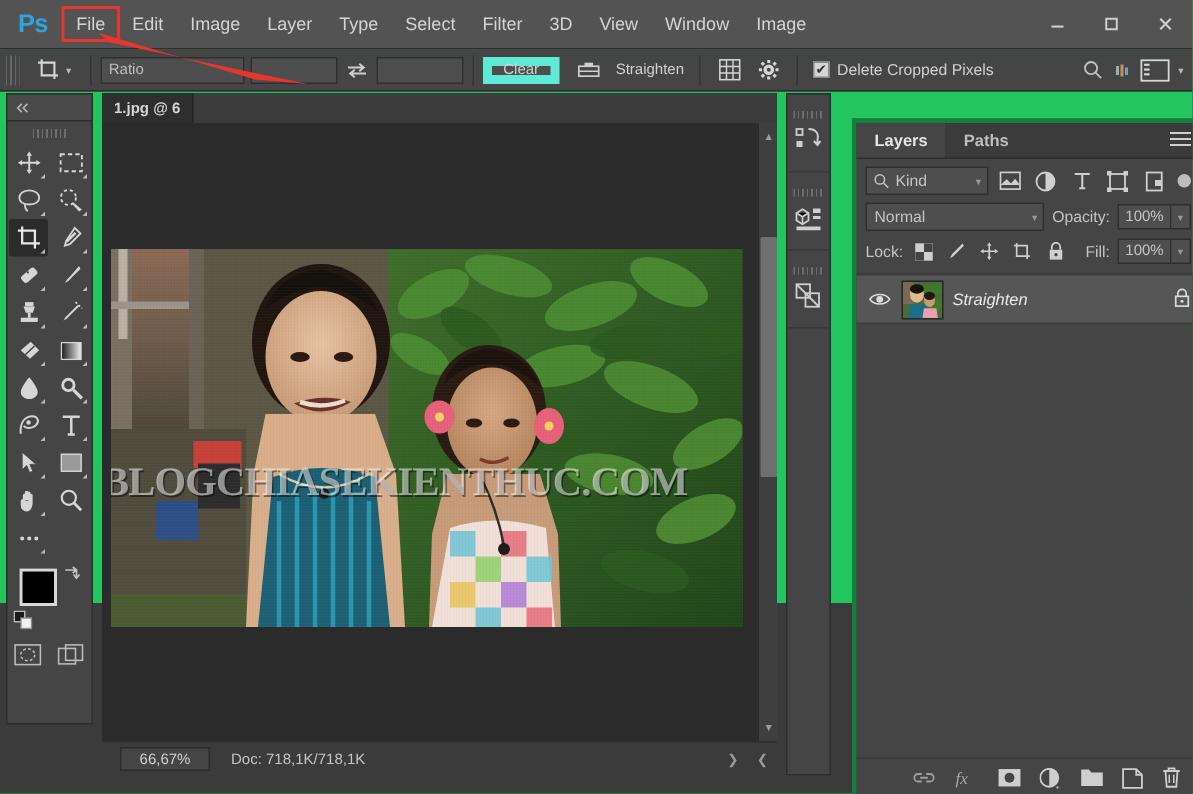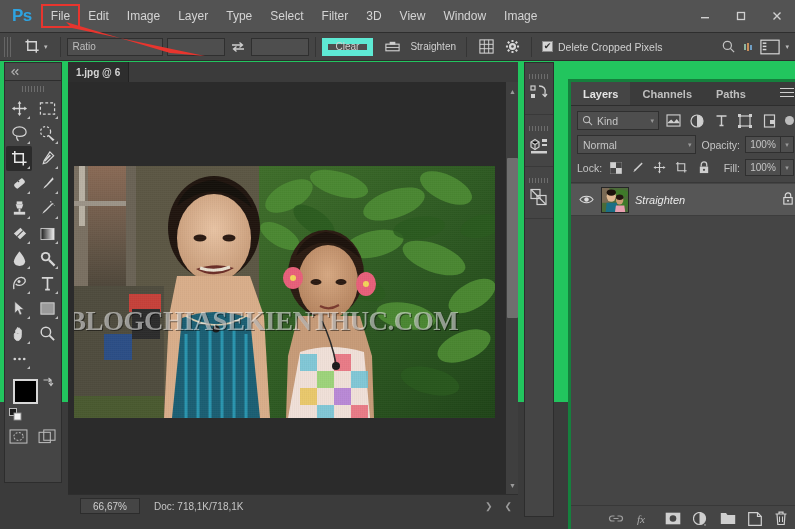--- a/index.html
+++ b/index.html
@@ -744,21 +744,20 @@
         <rect x="2" y="2.5" width="9" height="9" fill="none" stroke="#cfcfcf" stroke-width="1.2"></rect>
         <rect x="8" y="8.5" width="9" height="9" fill="none" stroke="#cfcfcf" stroke-width="1.2"></rect>
         <path d="M2 2.5 L17 17.5" stroke="#cfcfcf" stroke-width="1.2"></path>
       </svg>
     </div>
   </div>
 
   <div class="layers-panel">
     <div class="panel-tabs">
       <div class="ptab active">Layers</div>
-      <div class="ptab">Channels</div>
       <div class="ptab">Paths</div>
       <div class="panel-menu"></div>
     </div>
 
     <div class="filter-row">
       <div class="kind-select">
         <svg width="11" height="11" viewBox="0 0 12 12">
           <circle cx="5" cy="5" r="3.4" fill="none" stroke="#c2c2c2" stroke-width="1.1"></circle>
           <path d="M7.5 7.5 L11 11" stroke="#c2c2c2" stroke-width="1.1"></path>
         </svg>

